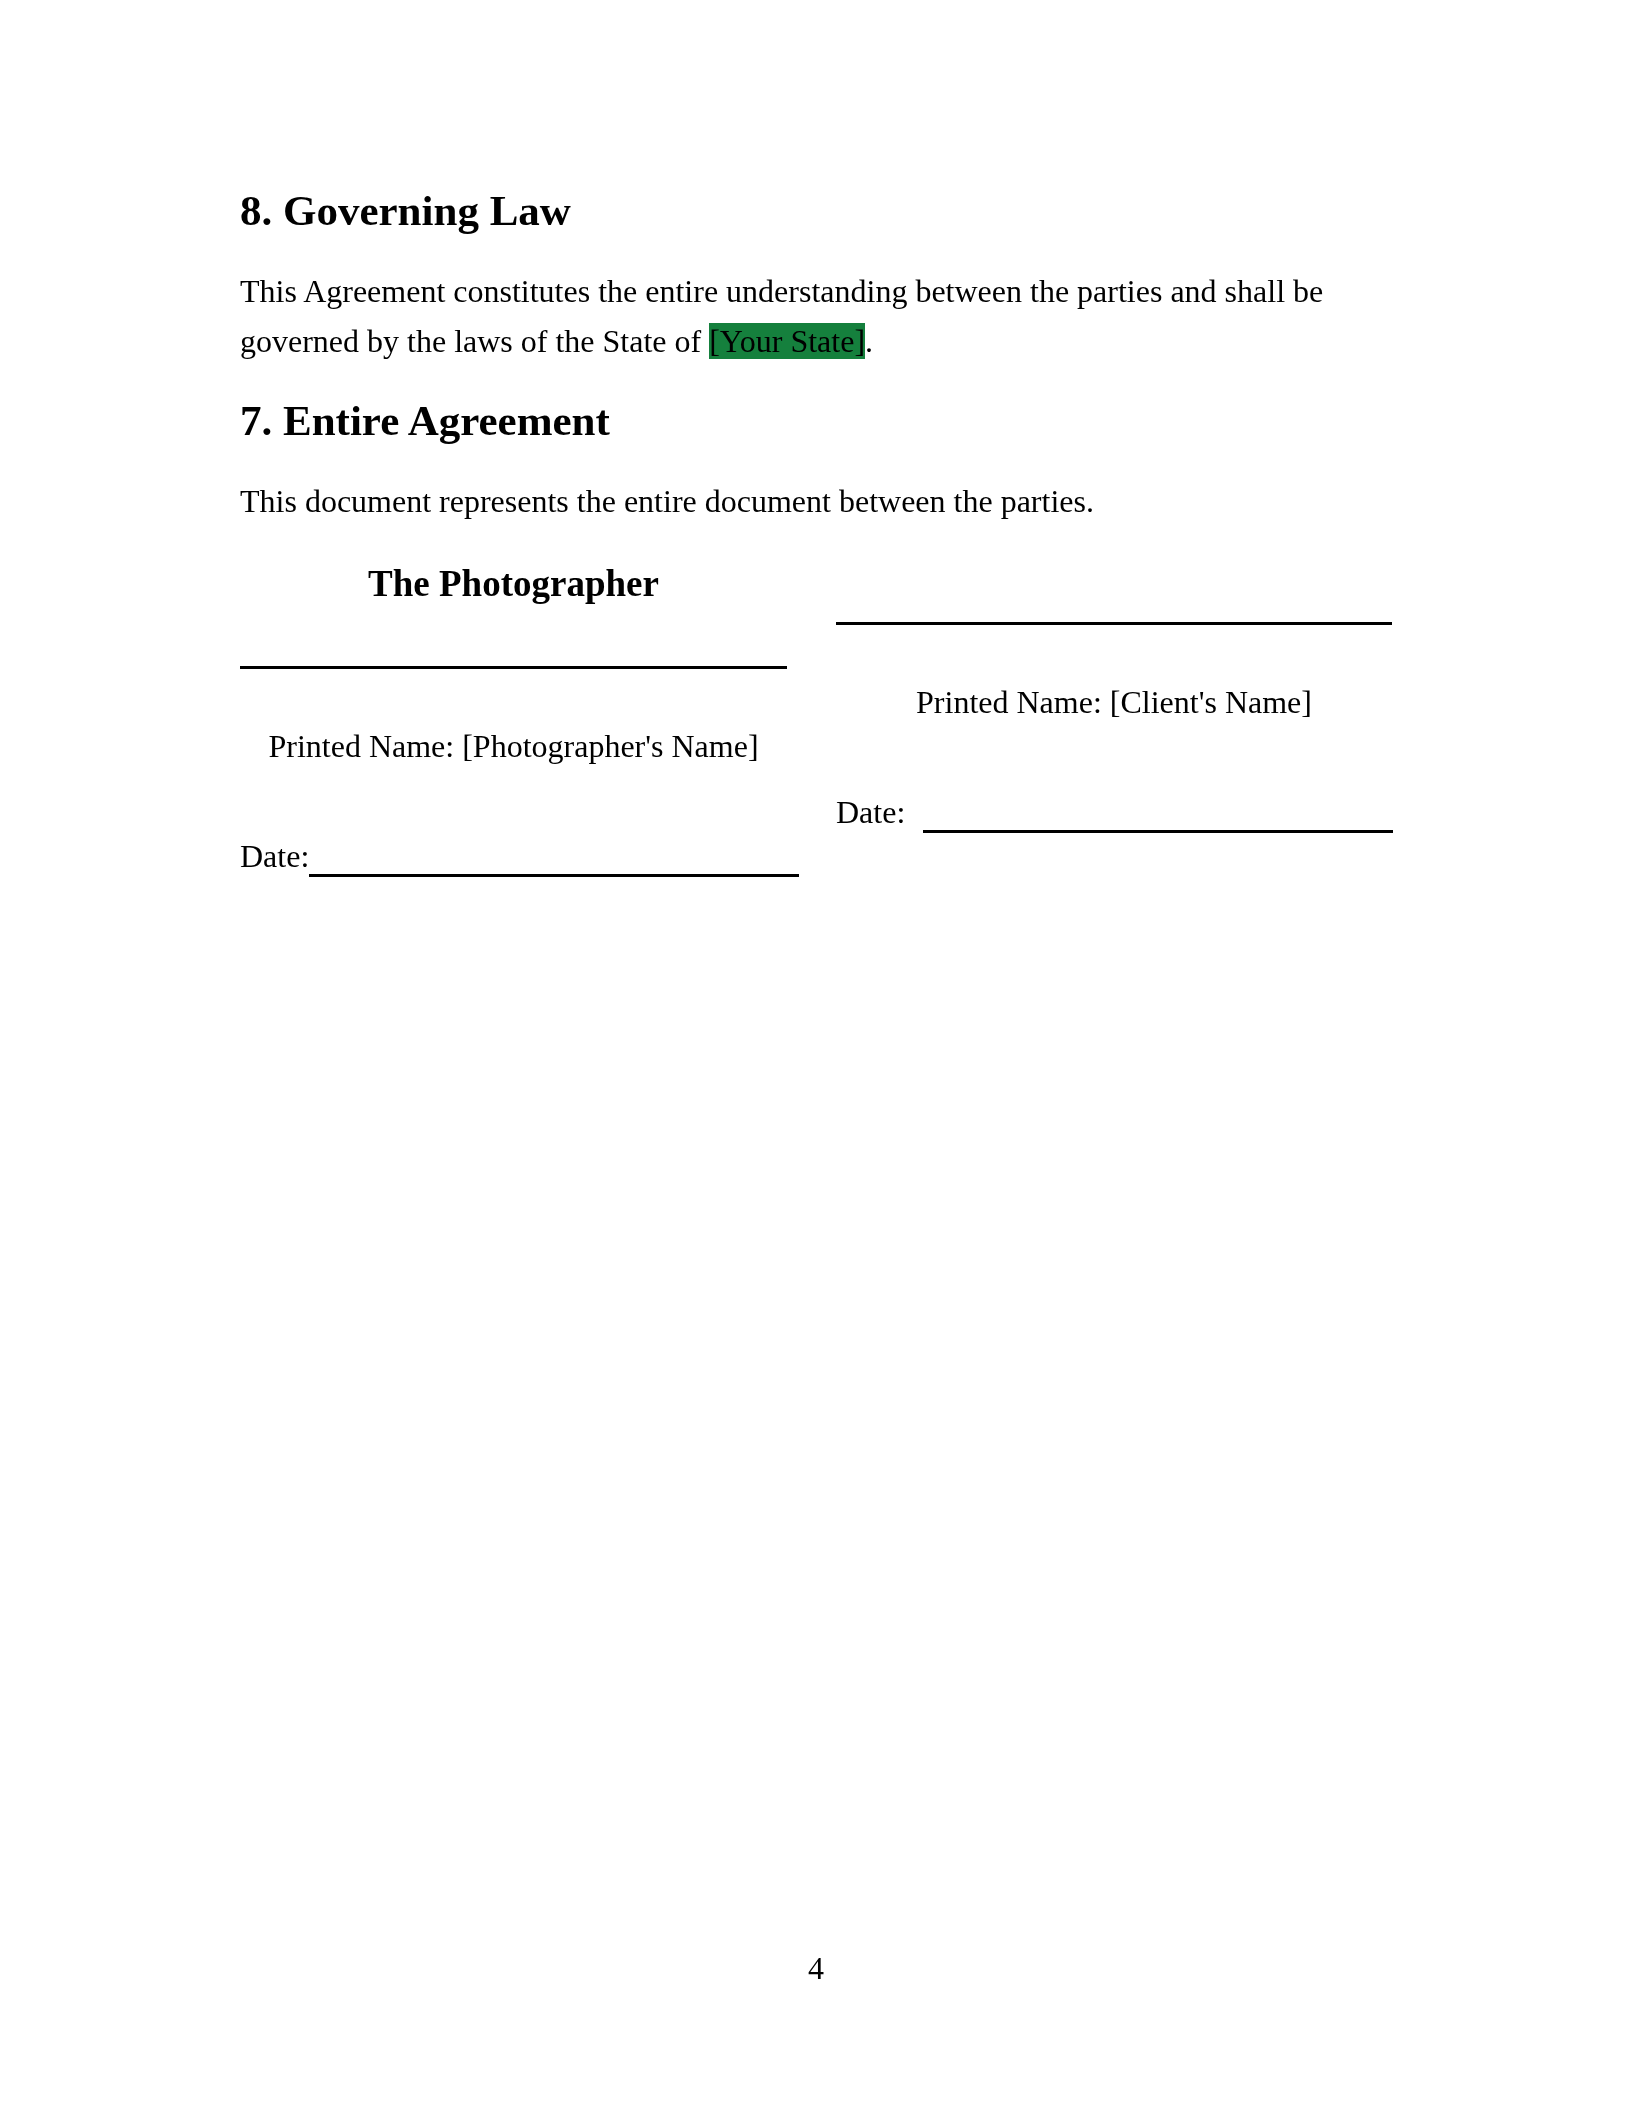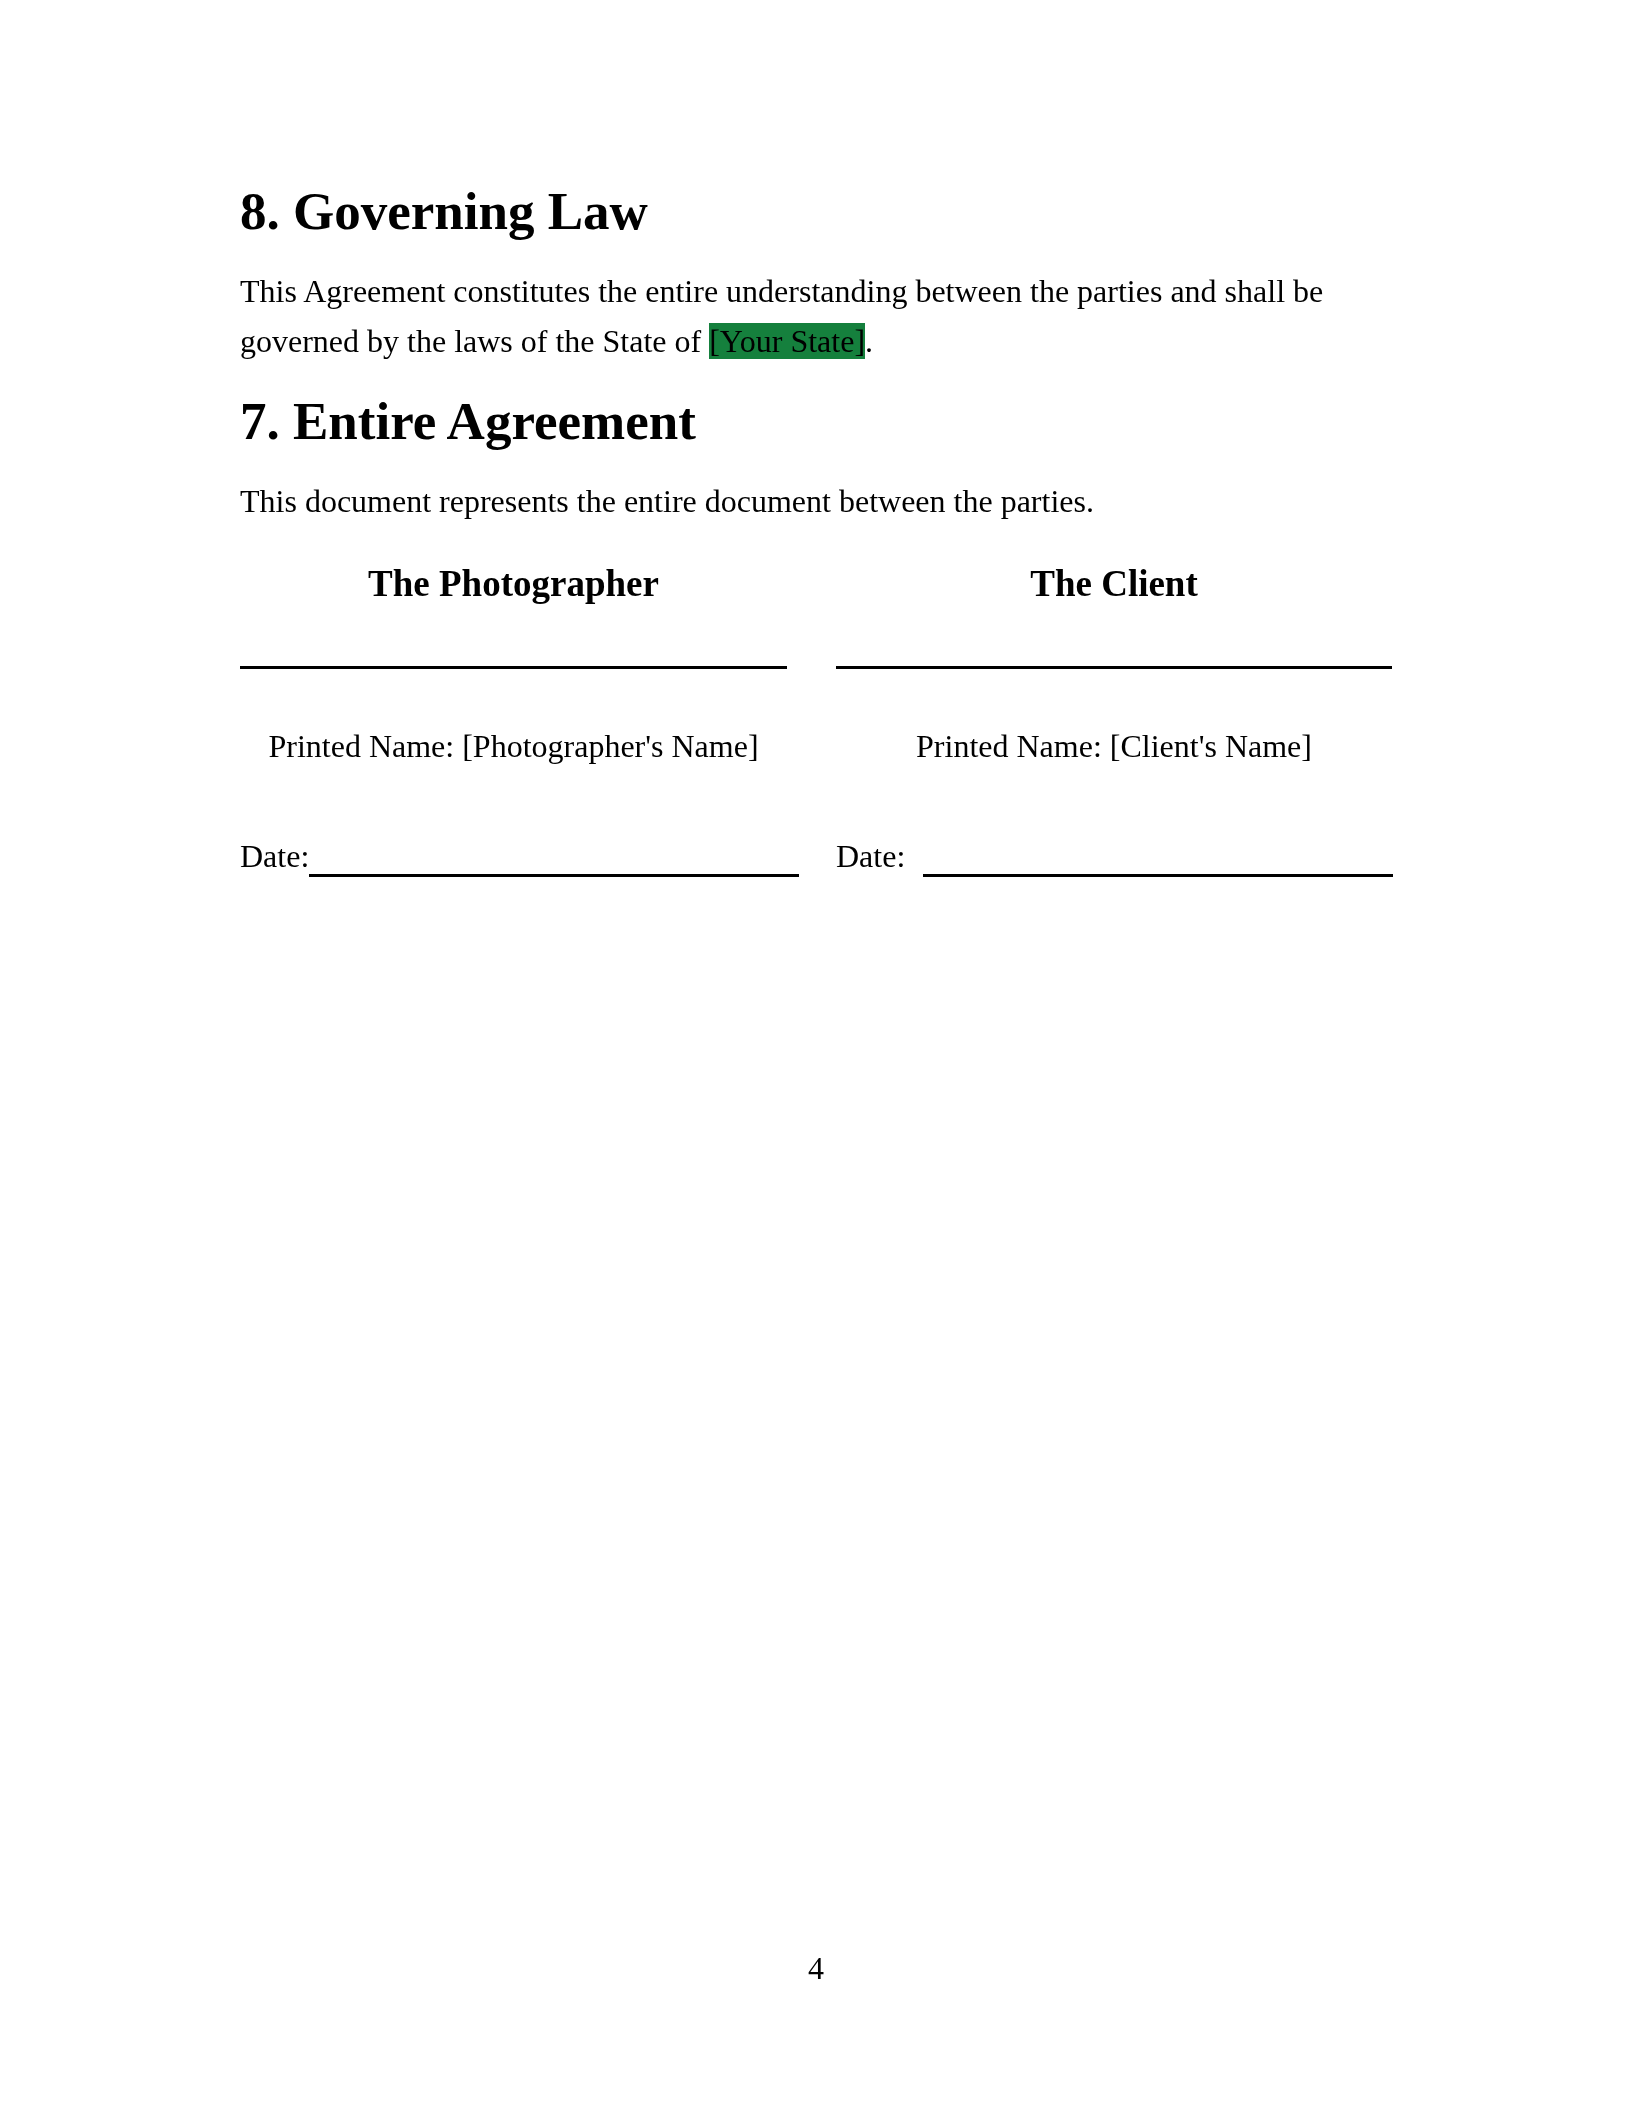--- a/index.html
+++ b/index.html
@@ -16,21 +16,21 @@
     line-height: 50px;
     color: #000000;
     overflow: hidden;
   }
   .content {
     box-sizing: border-box;
     width: 100%;
     padding: 156px 240px 0 240px;
   }
   h2 {
-    font-size: 53px;
+    font-size: 43px;
     line-height: 56px;
     font-weight: bold;
     margin: 27px 0;
   }
   p {
     margin: 27px 0;
   }
   .highlight {
     background: #ffff00;
   }
@@ -102,21 +102,20 @@
     <div class="sig-grid">
 
       <div class="sig-col-left">
         <div class="party-title">The Photographer</div>
         <div class="sig-line"></div>
         <div class="printed-name">Printed Name: [Photographer's Name]</div>
         <div class="date-row"><span>Date:</span><span class="fill-line fill-line-left"></span></div>
       </div>
 
       <div class="sig-col-right">
-        <div class="party-title">The Client</div>
         <div class="sig-line"></div>
         <div class="printed-name">Printed Name: [Client's Name]</div>
         <div class="date-row"><span>Date:</span><span class="fill-line fill-line-right"></span></div>
       </div>
 
     </div>
   </section>
 
 </div>
 

